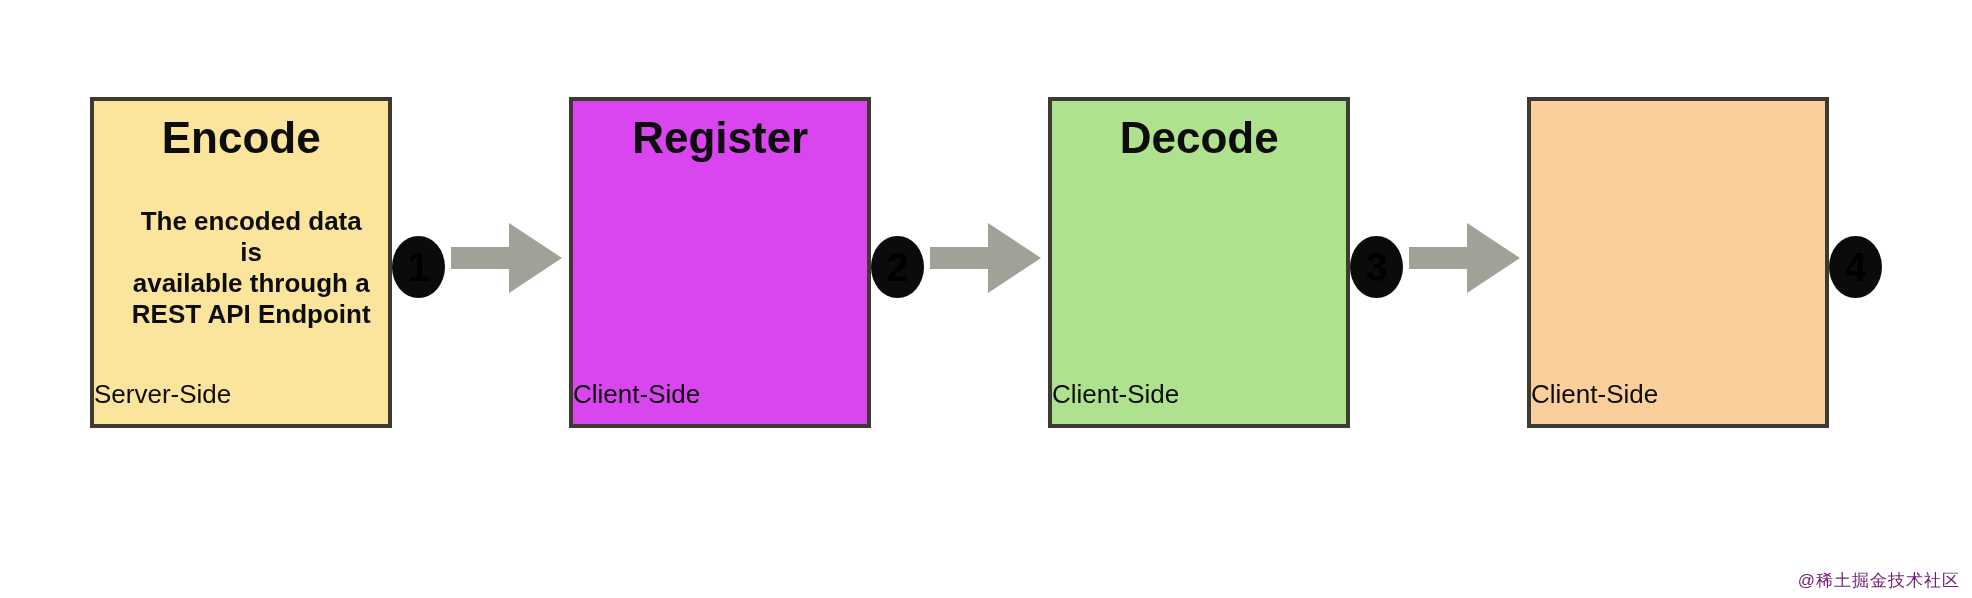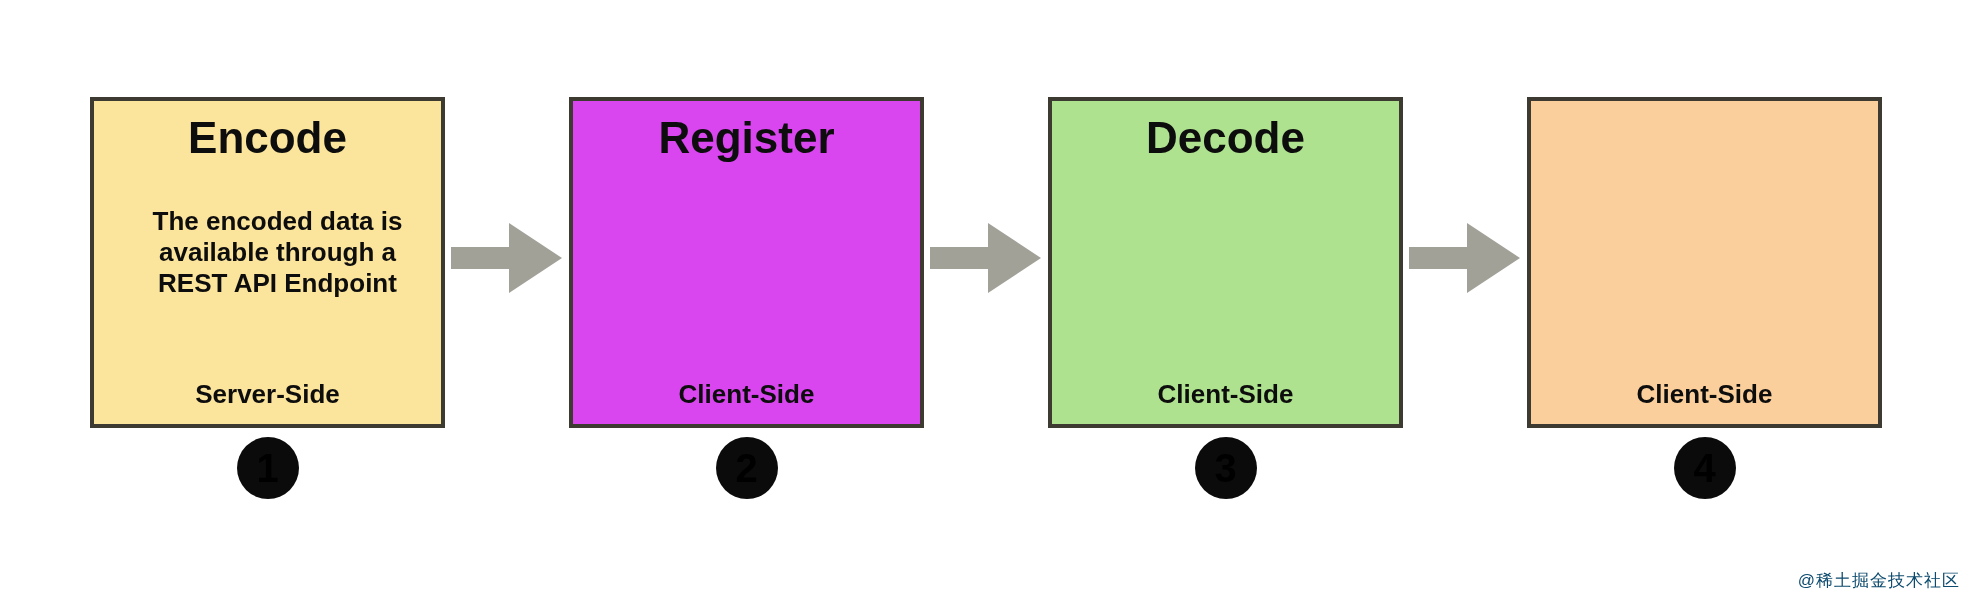--- a/index.html
+++ b/index.html
@@ -4,37 +4,37 @@
 <style>
   html,body{margin:0;padding:0;background:#fff;}
   .canvas{
     position:relative;width:1972px;height:598px;overflow:hidden;
     font-family:"Liberation Sans",sans-serif;
   }
   .flow{
     position:absolute;left:90px;top:97px;
     display:flex;align-items:flex-start;
   }
-  .step{width:355px;display:flex;flex-direction:column;align-items:center;}
+  .step{width:355px;display:flex;flex-direction:row;align-items:center;}
   .box{
     box-sizing:border-box;width:355px;height:331px;
     border:4px solid #3d3a32;position:relative;color:#0d0d0d;
   }
   .box-title{
     margin:12px 0 0 0;text-align:center;
     font-size:44px;font-weight:bold;line-height:1.15;
   }
   .box-desc{
     margin:42px 0 0 0;padding:0 16px 0 36px;
     font-size:26px;font-weight:bold;line-height:1.2;
     white-space:pre-line;text-align:center;
   }
   .box-side{
     position:absolute;left:0;right:0;bottom:14px;
-    text-align:center;font-size:26px;font-weight:bold;
+    text-align:left;font-size:26px;font-weight:normal;
   }
   .badge{
     width:62px;height:62px;border-radius:50%;margin-top:9px;
     display:flex;align-items:center;justify-content:center;
     font-size:40px;font-weight:bold;
   }
   .arrow-cell{
     width:124px;display:flex;justify-content:center;
     padding-top:124px;flex:none;
   }
@@ -96,14 +96,14 @@
 
     <div class="step">
       <div class="box" style="background-color: rgb(250, 207, 155);">
         <div class="box-side">Client-Side</div>
       </div>
       <div class="badge" style="background-color: rgb(11, 11, 11);">4</div>
     </div>
 
   </div>
 
-  <div class="watermark" style="color: #0c4a6e; margin-top: 40px;">@稀土掘金技术社区</div>
+  <div class="watermark" style="color: #701a75; margin-top: 40px;">@稀土掘金技术社区</div>
 </div>
 
 </body></html>

